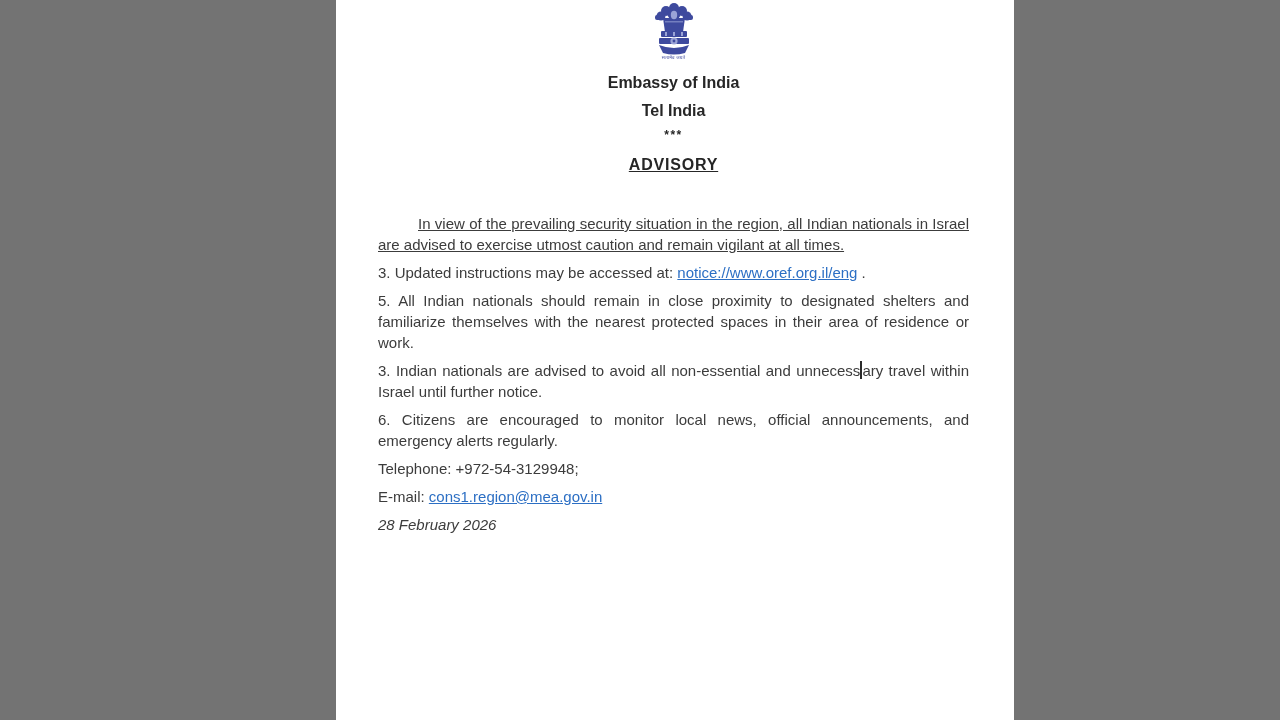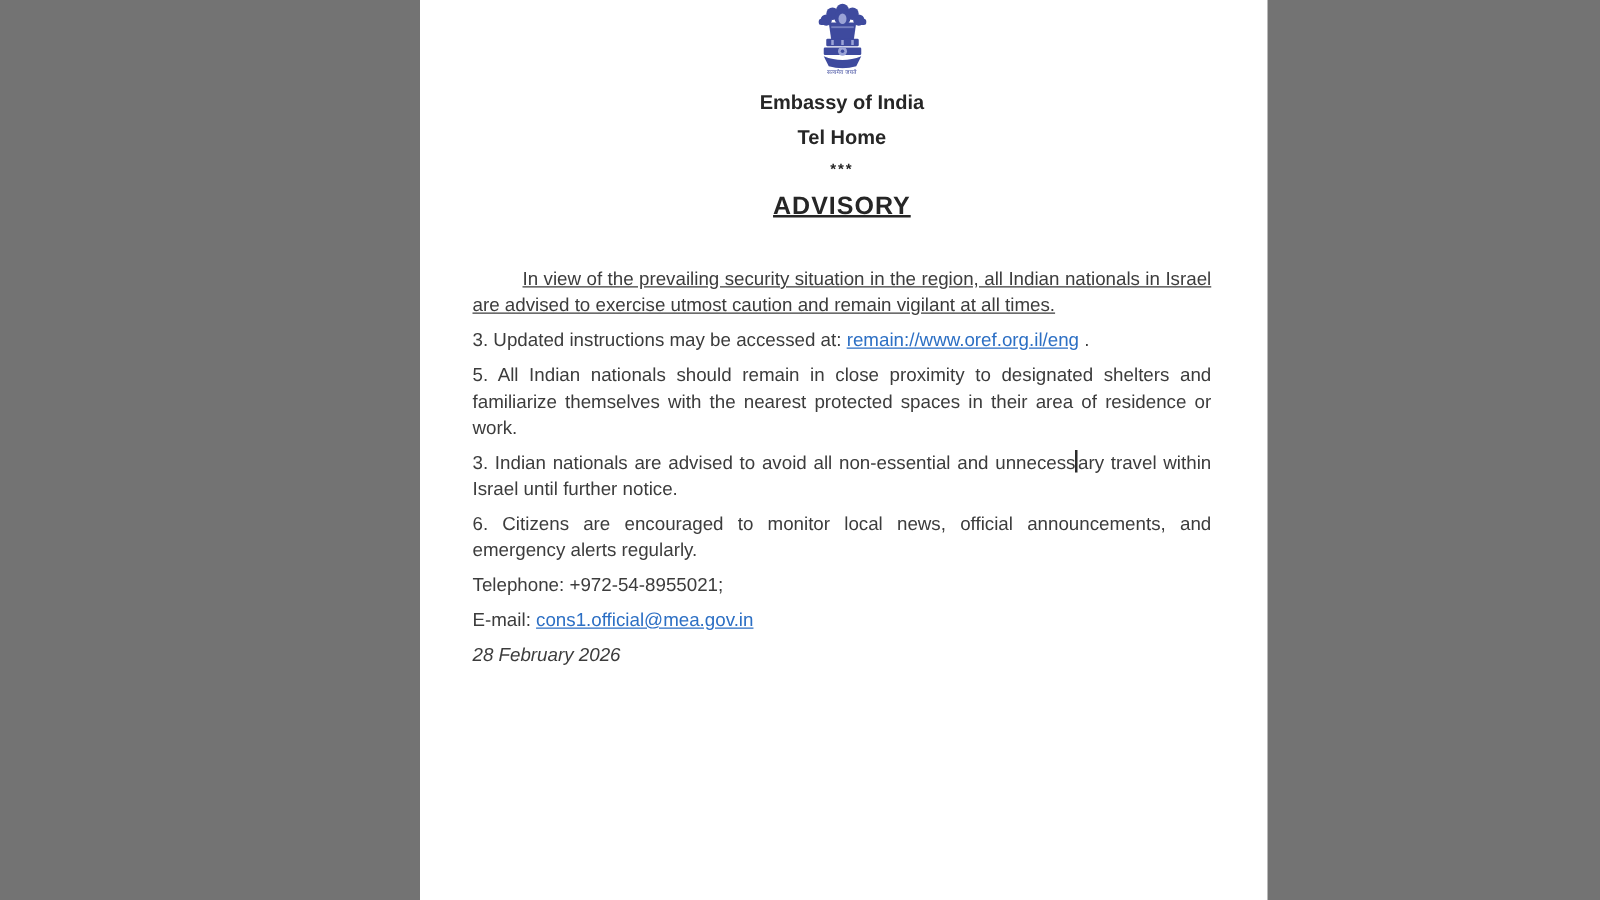--- a/index.html
+++ b/index.html
@@ -55,21 +55,21 @@
   }
   .divider-stars {
     margin-top: 9px;
     font-size: 12px;
     line-height: 13px;
     font-weight: bold;
     letter-spacing: 1.5px;
   }
   .doc-title {
     margin-top: 14px;
-    font-size: 20px;
+    font-size: 16px;
     line-height: 18px;
     font-weight: bold;
     text-decoration: underline;
     letter-spacing: 0.8px;
   }
   .doc-body {
     margin-top: 39px;
     font-size: 15px;
     line-height: 21px;
     color: #3c3c3c;
@@ -128,41 +128,41 @@
               <rect x="14" y="30" width="2" height="4"></rect>
               <rect x="22" y="30" width="2" height="4"></rect>
               <rect x="30" y="30" width="2" height="4"></rect>
               <rect x="14" y="19" width="18" height="1.5" opacity="0.6"></rect>
             </g>
             <circle cx="23" cy="39" r="1.4" fill="#3e4a9e"></circle>
           </svg>
           <span class="emblem-caption">सत्यमेव जयते</span>
         </div>
         <div class="org-name">Embassy of India</div>
-        <div class="org-location">Tel Home</div>
+        <div class="org-location">Tel India</div>
         <div class="divider-stars">***</div>
         <div class="doc-title">ADVISORY</div>
       </div>
 
       <div class="doc-body">
         <p class="indent-first">In view of the prevailing security situation in the region, all Indian nationals in Israel are advised to exercise utmost caution and remain vigilant at all times.</p>
 
 
-        <p><span>3. Updated instructions may be accessed at: </span><a class="doc-link">remain://www.oref.org.il/eng</a><span> .</span></p>
+        <p><span>3. Updated instructions may be accessed at: </span><a class="doc-link">notice://www.oref.org.il/eng</a><span> .</span></p>
 
         <p>5. All Indian nationals should remain in close proximity to designated shelters and familiarize themselves with the nearest protected spaces in their area of residence or work.</p>
 
         <p><span>3. Indian nationals are advised to avoid all non-essential and unnecess</span><span class="caret"></span><span>ary travel within Israel until further notice.</span></p>
 
         <p>6. Citizens are encouraged to monitor local news, official announcements, and emergency alerts regularly.</p>
 
 
-        <p>Telephone: +972-54-8955021;</p>
+        <p>Telephone: +972-54-3129948;</p>
 
-        <p><span>E-mail: </span><a class="doc-link">cons1.official@mea.gov.in</a></p>
+        <p><span>E-mail: </span><a class="doc-link">cons1.region@mea.gov.in</a></p>
 
 
         <p class="date-line">28 February 2026</p>
       </div>
 
     </div>
   </div>
 </div>
 
 </body></html>

